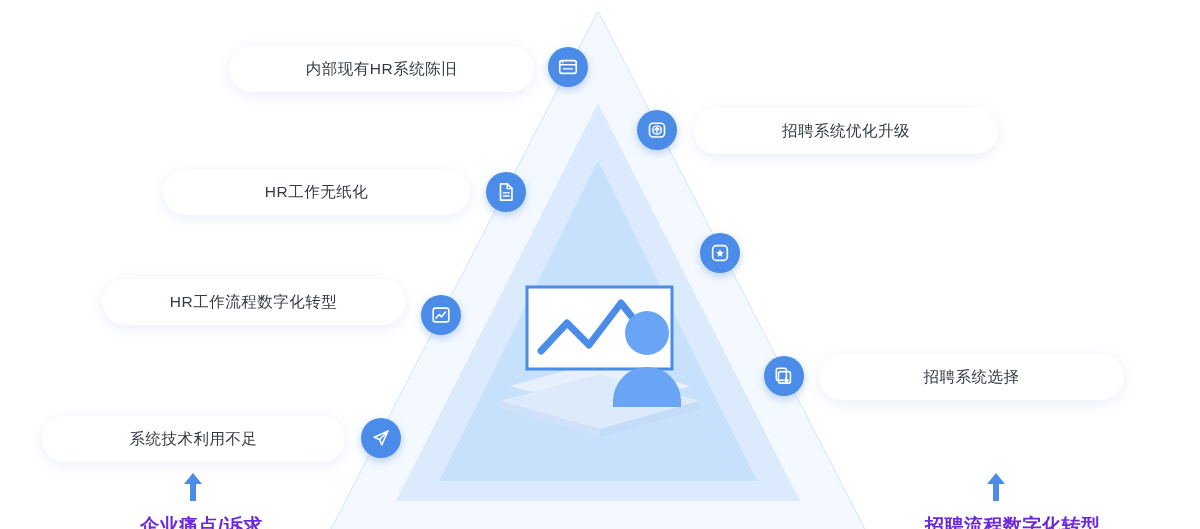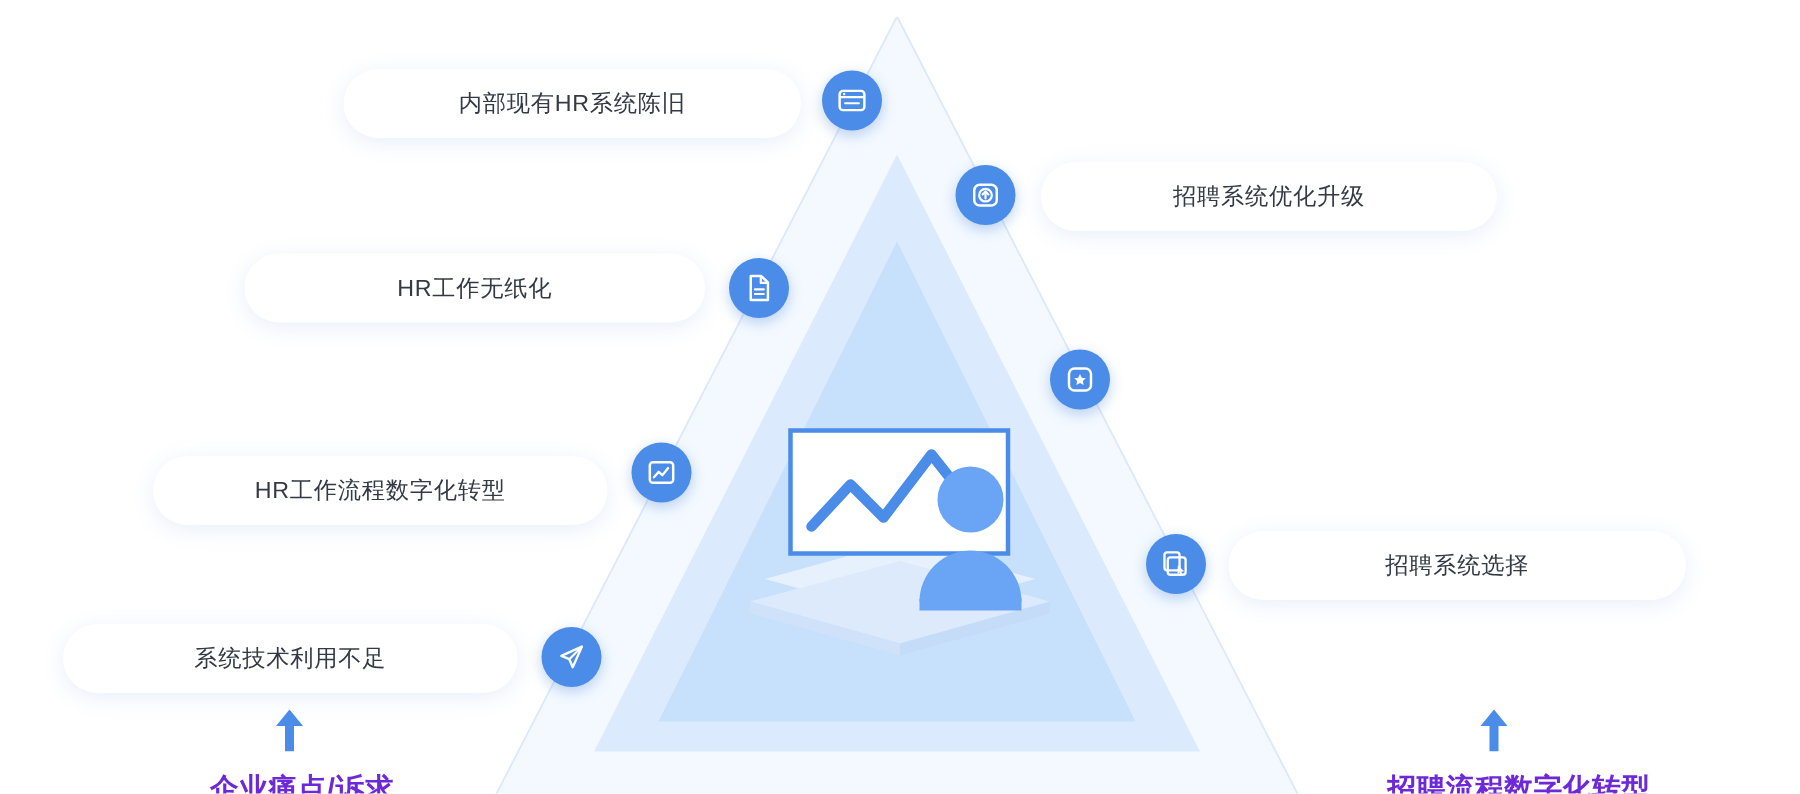--- a/index.html
+++ b/index.html
@@ -103,21 +103,21 @@
   </div>
   <div class="icon-badge" style="left:486px;top:161px;">
     <svg width="22" height="22" viewBox="0 0 24 24" fill="none" xmlns="http://www.w3.org/2000/svg">
       <path d="M6 3.2h7.5L18.5 8v12.8H6z" stroke="#ffffff" stroke-width="1.8" stroke-linejoin="round"></path>
       <path d="M13.3 3.3v5h5" stroke="#ffffff" stroke-width="1.6" stroke-linejoin="round"></path>
       <line x1="9" y1="13" x2="15.5" y2="13" stroke="#ffffff" stroke-width="1.5" stroke-linecap="round"></line>
       <line x1="9" y1="16.3" x2="15.5" y2="16.3" stroke="#ffffff" stroke-width="1.5" stroke-linecap="round"></line>
     </svg>
   </div>
 
-  <div class="pill" style="left:102px;top:293px;width:303px;">
+  <div class="pill" style="left:102px;top:268px;width:303px;">
     <span>HR工作流程数字化转型</span>
   </div>
   <div class="icon-badge" style="left:421px;top:284px;">
     <svg width="22" height="22" viewBox="0 0 24 24" fill="none" xmlns="http://www.w3.org/2000/svg">
       <rect x="3.5" y="4.5" width="17" height="15" rx="2.3" stroke="#ffffff" stroke-width="1.8"></rect>
       <polyline points="6.5,15.5 10,11.5 12.6,14 16.8,8.8" fill="none" stroke="#ffffff" stroke-width="1.7" stroke-linecap="round" stroke-linejoin="round"></polyline>
     </svg>
   </div>
 
   <div class="pill" style="left:42px;top:405px;width:303px;justify-content:center;">

